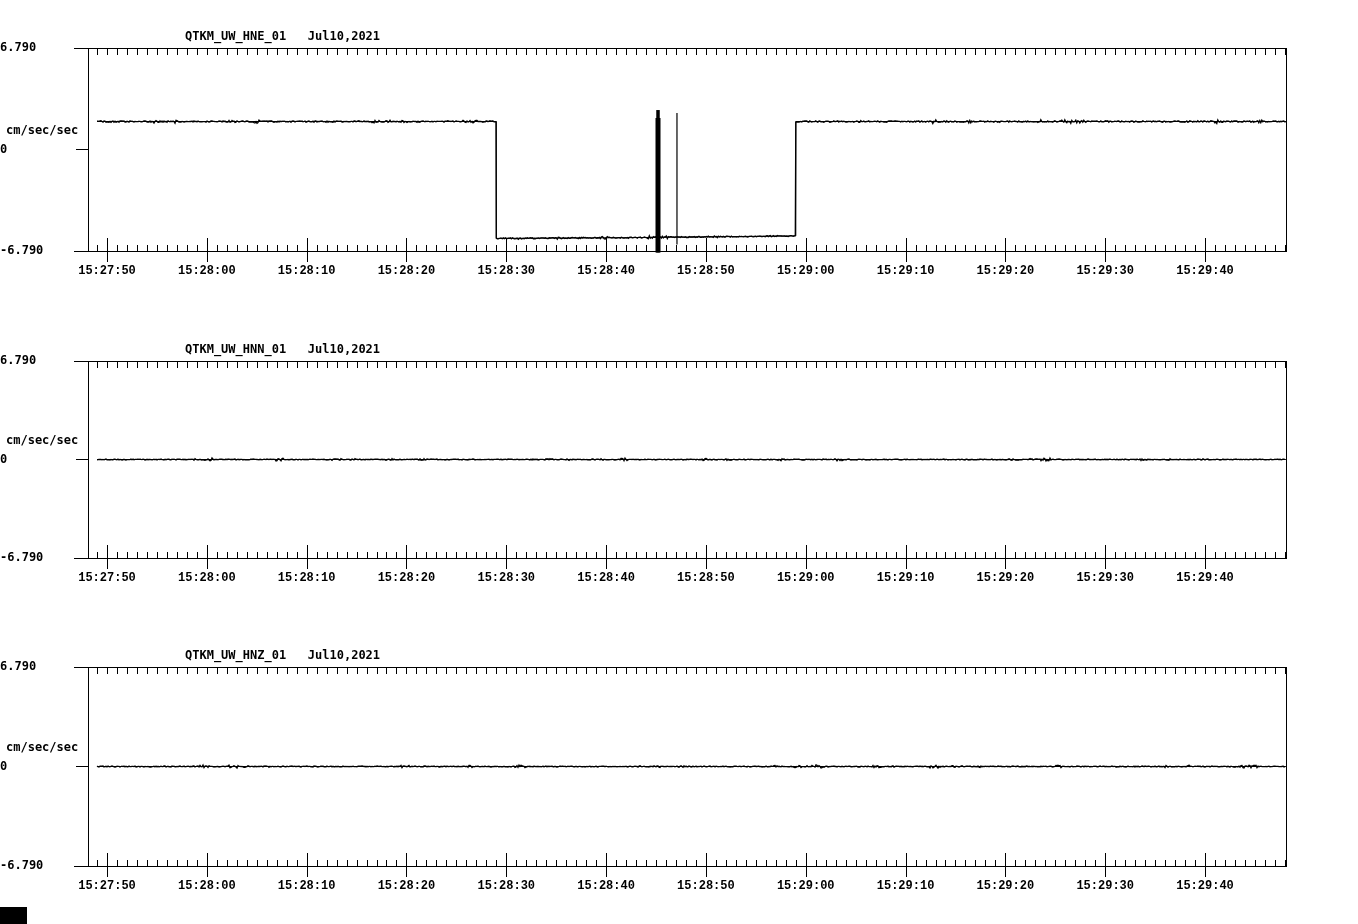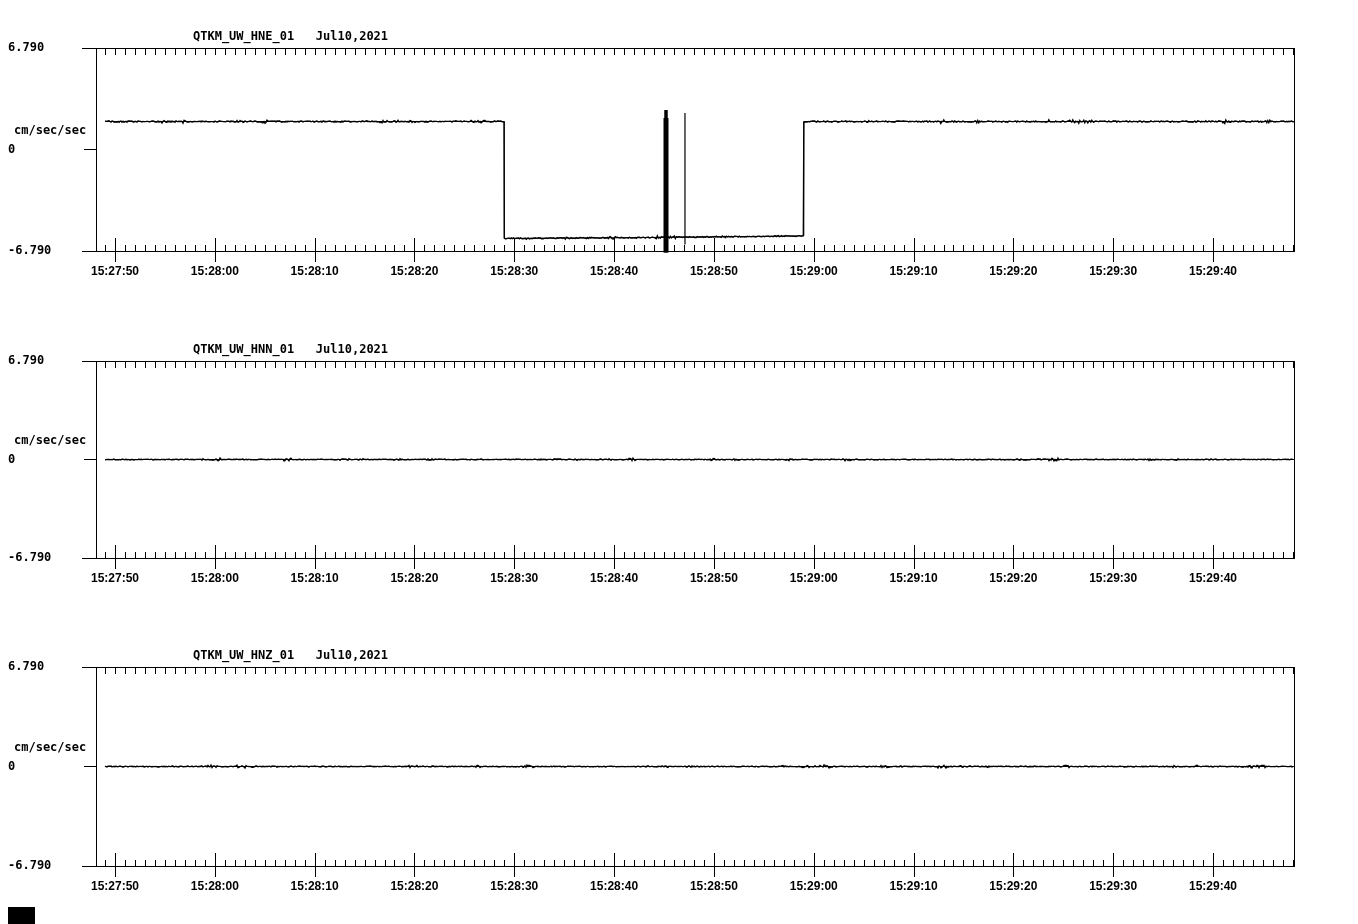--- a/index.html
+++ b/index.html
@@ -1,25 +1,25 @@
 <!DOCTYPE html>
 <html><head>
 <meta charset="utf-8">
 <style>
   html,body{margin:0;padding:0;background:#ffffff;}
   body{width:1358px;height:924px;position:relative;overflow:hidden;
        font-family:"DejaVu Sans Mono",monospace;font-weight:bold;color:#000;}
-  #stage{position:absolute;left:8px;top:0;width:1246px;height:924px;padding-left:6px;}
+  #stage{position:absolute;left:0;top:0;width:1246px;height:924px;padding-left:6px;}
   #plot{position:absolute;left:0;top:0;overflow:visible;}
   .lbl{position:absolute;font-size:12px;line-height:13px;white-space:pre;}
   .title{left:185px;}
   .ytick{left:0;width:62px;text-align:left;}
   .ylab{left:6px;}
   .xlabel{position:absolute;width:80px;text-align:center;font-size:12px;line-height:13px;
-          font-family:Liberation Sans, sans-serif;font-weight:bold;white-space:pre;}
+          font-family:Liberation Mono, monospace;font-weight:bold;white-space:pre;}
   .t0{top:30px}.t1{top:343px}.t2{top:649px}
   .yt0{top:41px}.yt1{top:354px}.yt2{top:660px}
   .yl0{top:124px}.yl1{top:434px}.yl2{top:741px}
   .yz0{top:143px}.yz1{top:453px}.yz2{top:760px}
   .yb0{top:244px}.yb1{top:551px}.yb2{top:859px}
   #cursor-box{position:absolute;left:0;top:907px;width:27px;height:17px;background:#000;}
 </style>
 </head>
 <body>
 

